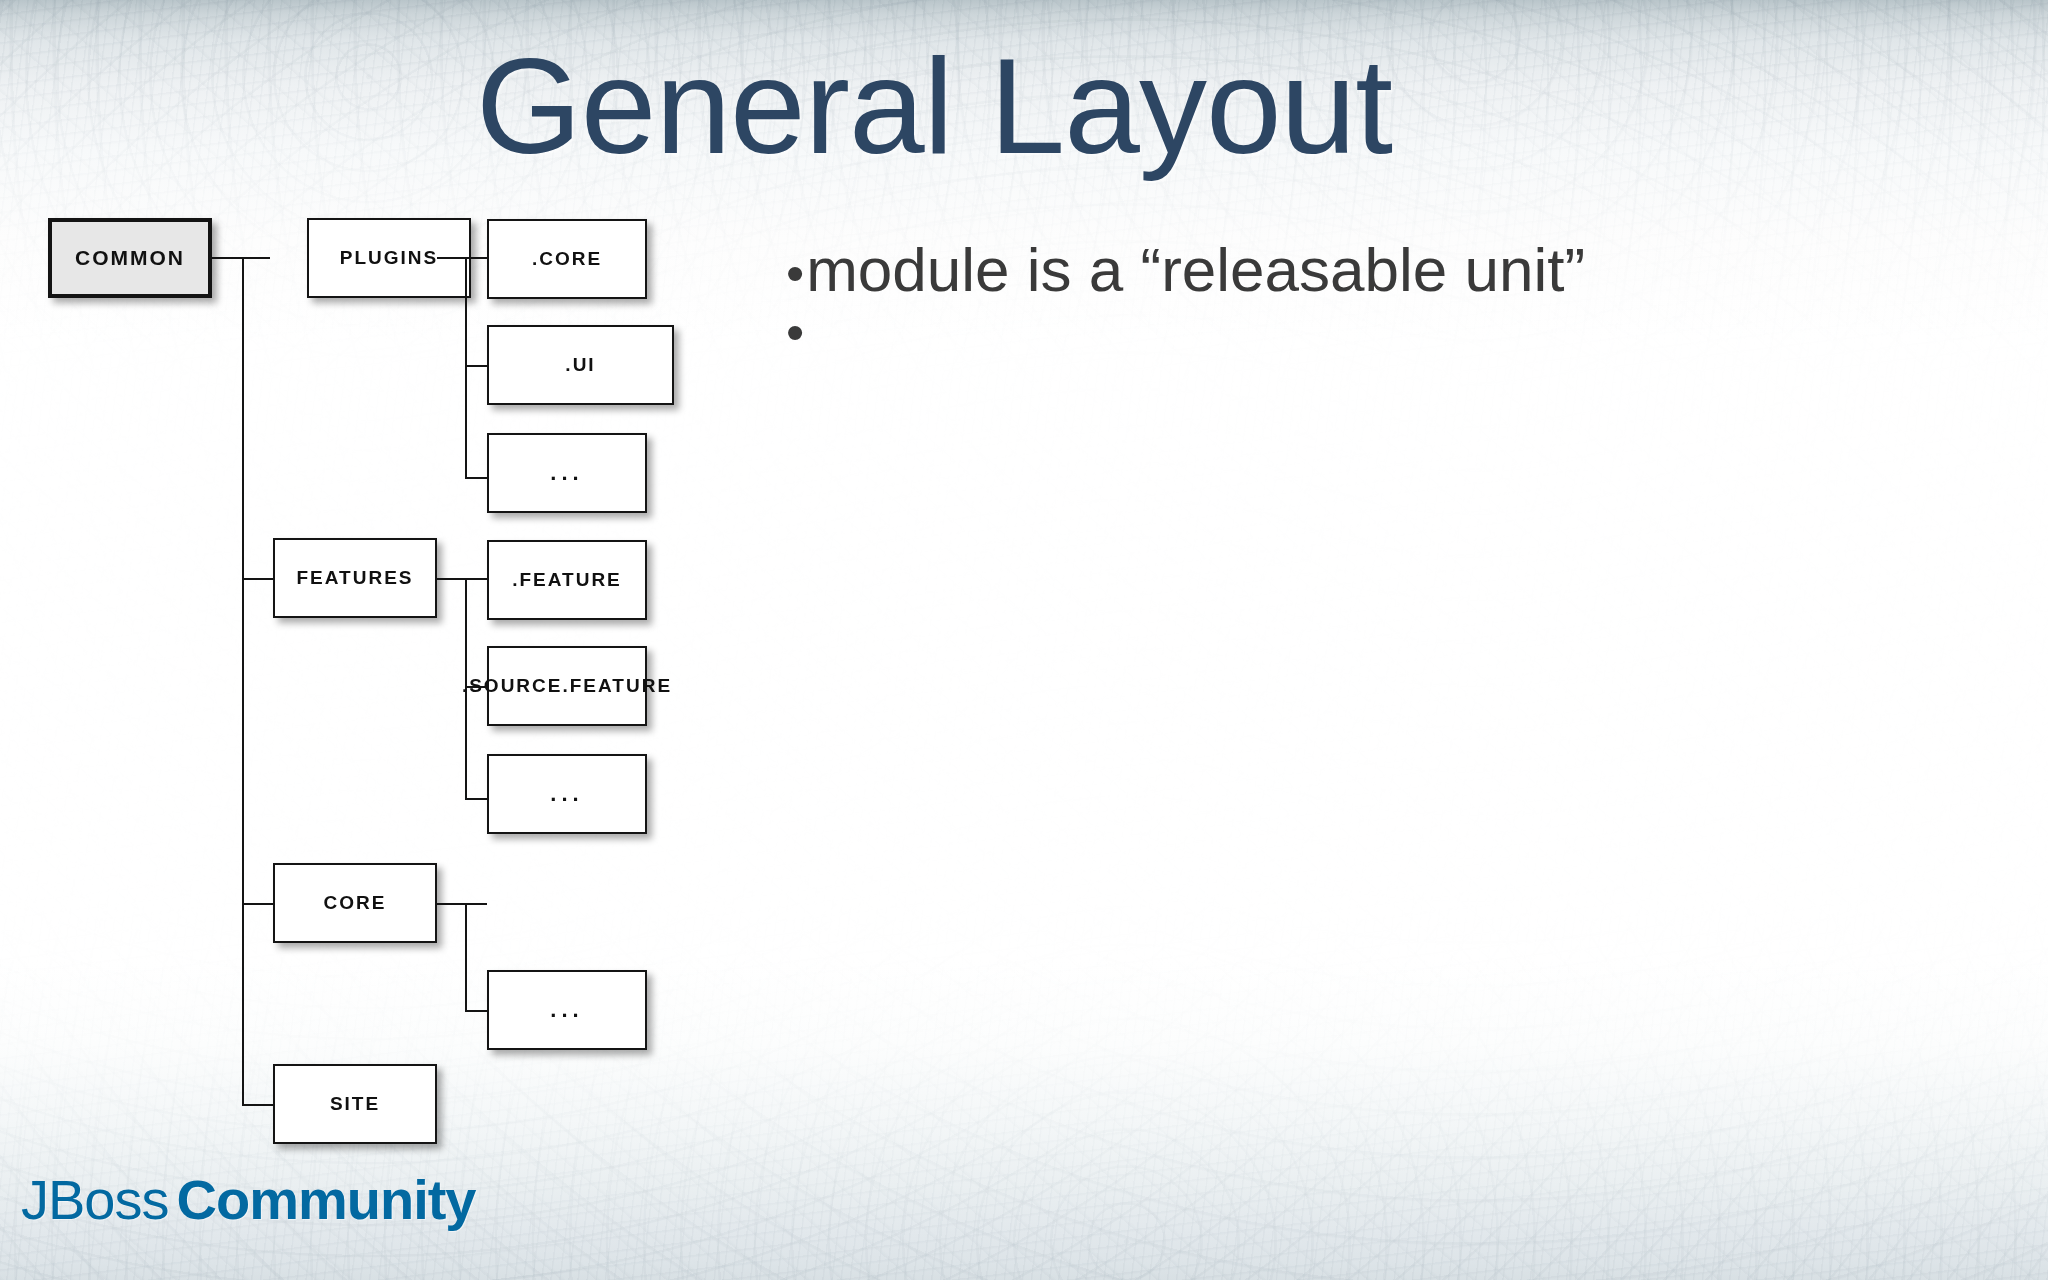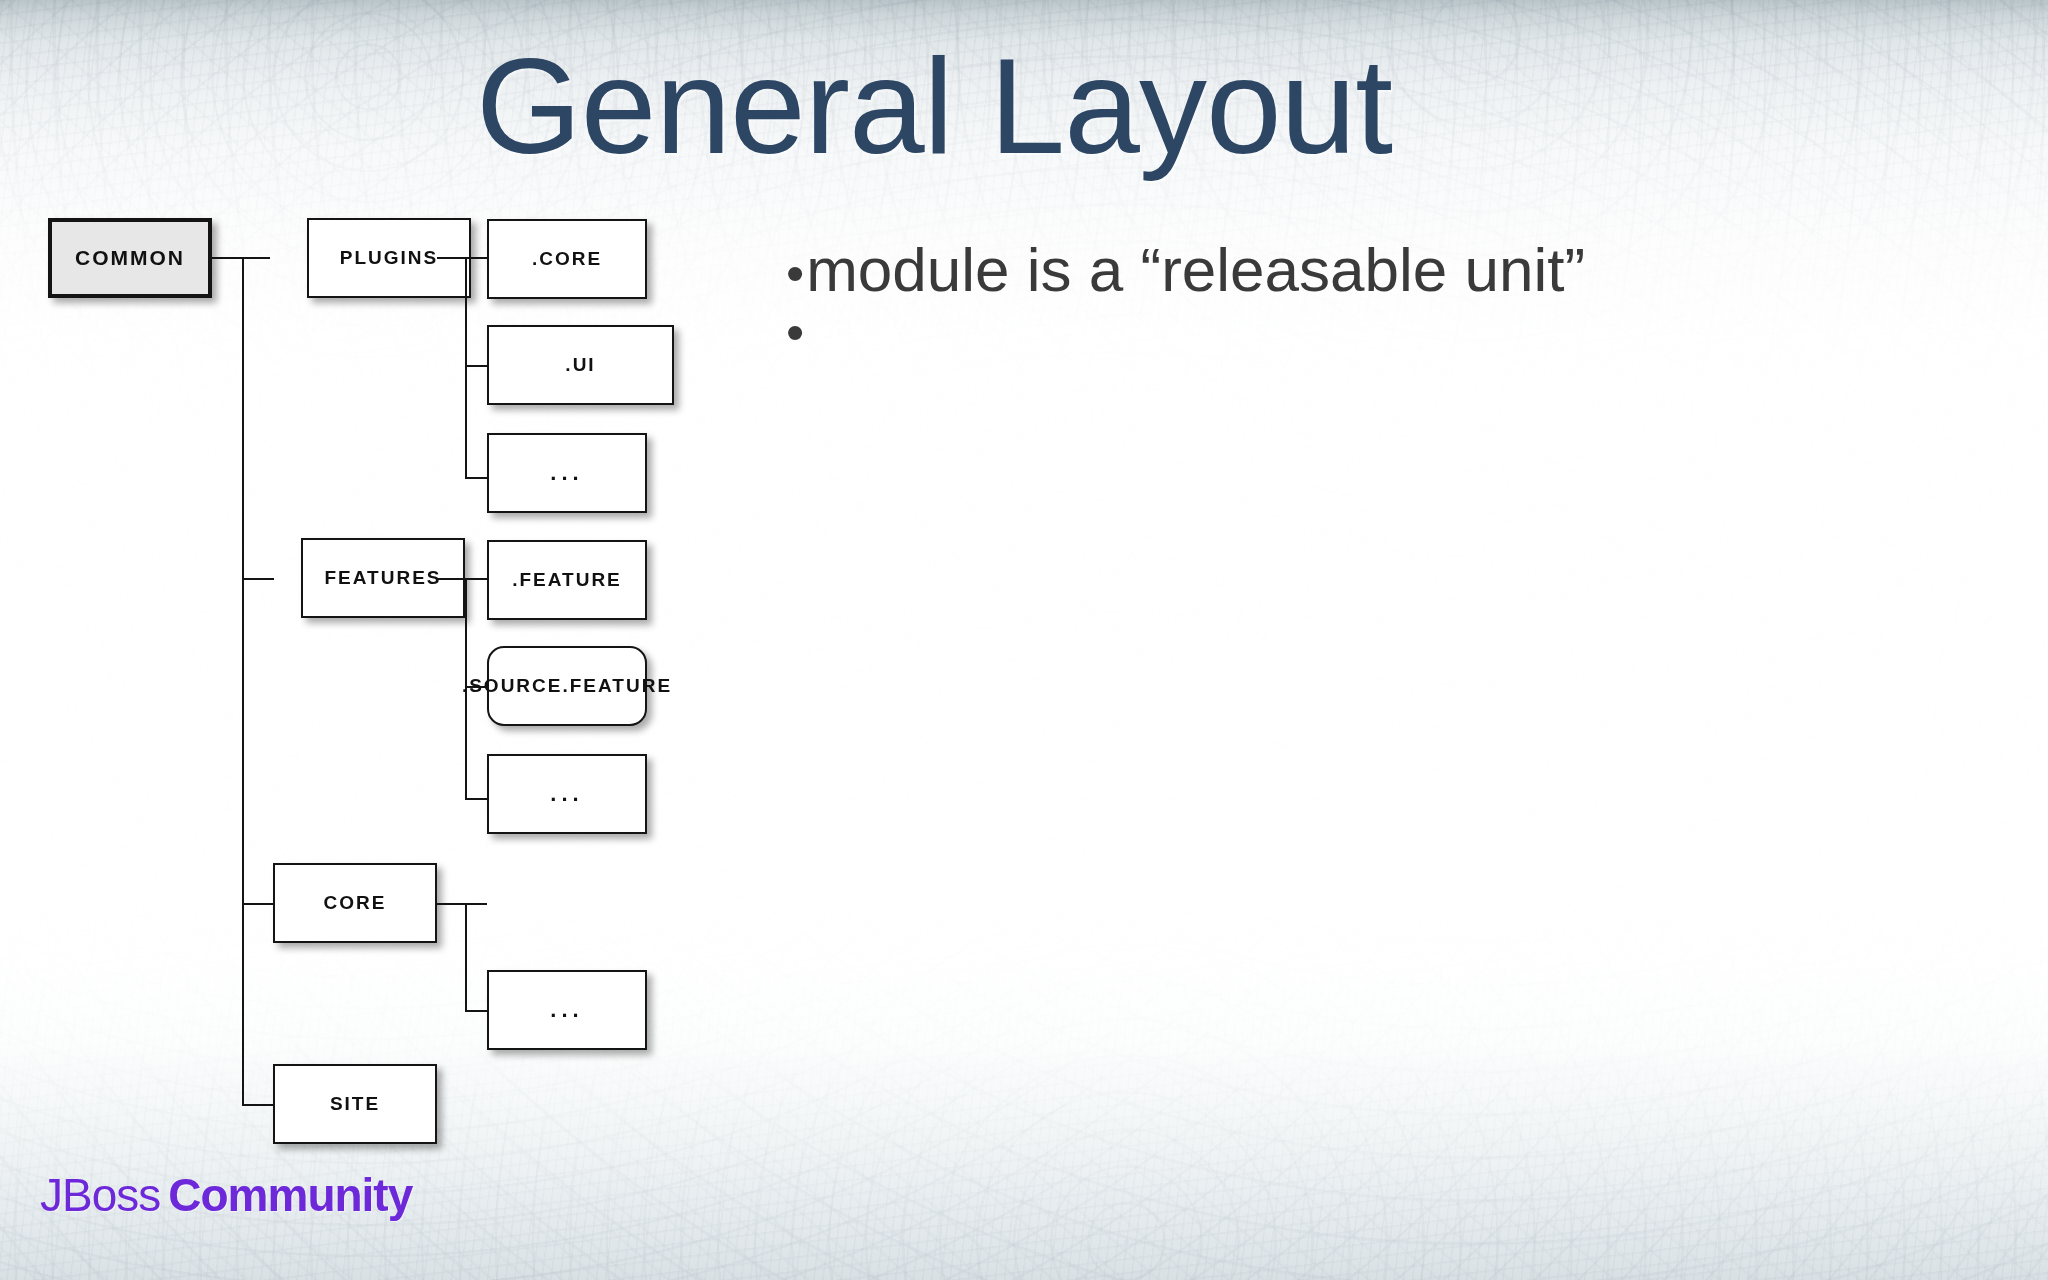--- a/index.html
+++ b/index.html
@@ -124,41 +124,41 @@
     font-weight: 700;
     letter-spacing: 2.0px;
     line-height: 1.35;
     padding: 0 6px;
   }
   .node.root {
     background: #e7e7e7;
     border-width: 4px;
     font-size: 21px;
   }
-  .node.wrap { white-space: normal; border-radius: 17px; }
+  .node.wrap { white-space: normal; }
   .dots {
     letter-spacing: 5px;
     font-size: 22px;
   }
 
   .edge {
     position: absolute;
     background: #141414;
   }
   .edge.h { height: 2px; }
   .edge.v { width: 2px; }
 
   
   #logo {
     position: absolute;
-    left: 40px;
+    left: 21px;
     top: 1172px;
-    font-size: 46px;
+    font-size: 56px;
     line-height: 1;
-    color: #6d28d9;
+    color: #0369a1;
     letter-spacing: -1px;
     white-space: nowrap;
     text-shadow: 1px 1px 0 rgba(255,255,255,.5);
   }
   #logo .jb { font-weight: 400; }
   #logo .cm { font-weight: 700; margin-left: 8px; }
 </style>
 </head>
 <body>
 
@@ -185,21 +185,21 @@
 
     <div class="edge h" style="left:212px; top:257px; width:58px;"></div>
     <div class="edge v" style="left:242px; top:257px; height:848px;"></div>
 
     <div class="edge h" style="left:242px; top:578px; width:32px;"></div>
     <div class="edge h" style="left:242px; top:903px; width:32px;"></div>
     <div class="edge h" style="left:242px; top:1104px; width:32px;"></div>
 
     <div class="node" style="left:273px; top:218px; width:164px; height:80px;margin-left:34px;">PLUGINS</div>
 
-    <div class="node" style="left:273px; top:538px; width:164px; height:80px;margin-left:28px;">FEATURES</div>
+    <div class="node" style="left:273px; top:538px; width:164px; height:80px;">FEATURES</div>
 
     <div class="node" style="left:273px; top:863px; width:164px; height:80px;">CORE</div>
 
     <div class="node" style="left:273px; top:1064px; width:164px; height:80px;">SITE</div>
 
     <div class="edge h" style="left:437px; top:257px; width:50px;"></div>
     <div class="edge v" style="left:465px; top:257px; height:222px;"></div>
     <div class="edge h" style="left:465px; top:365px; width:24px;"></div>
     <div class="edge h" style="left:465px; top:477px; width:24px;"></div>
 

